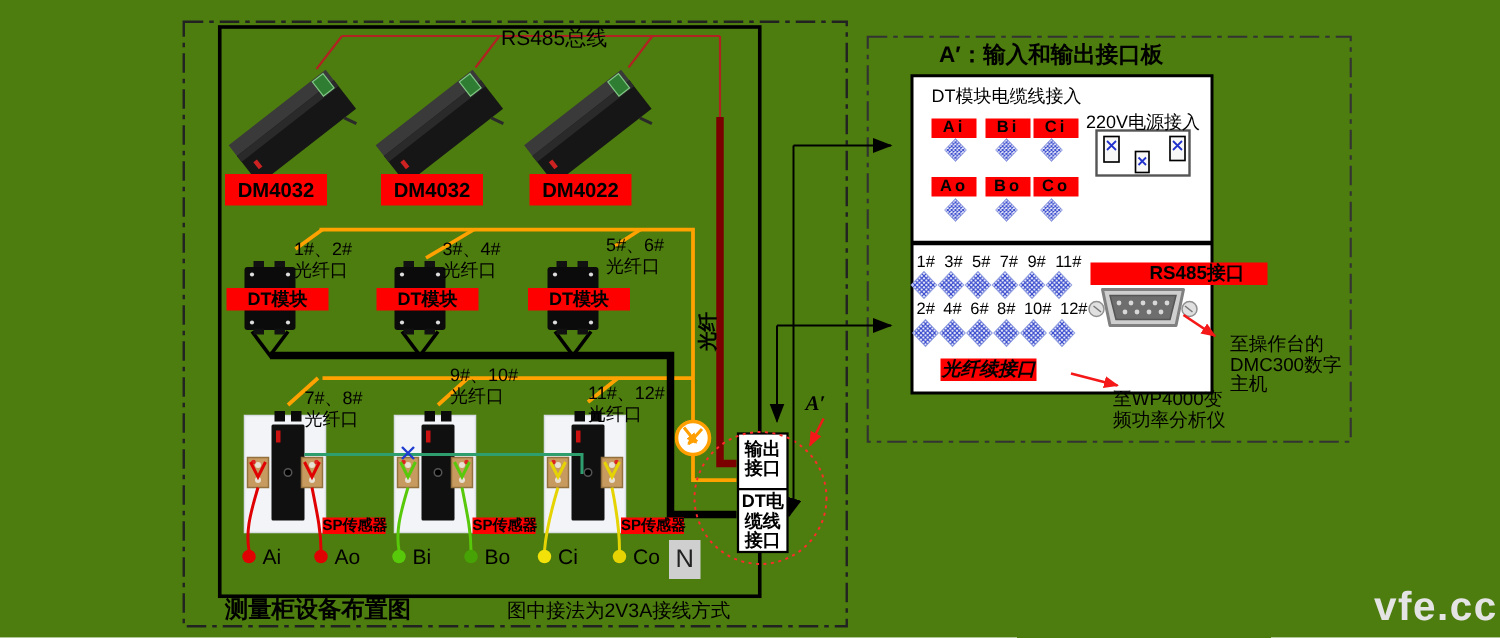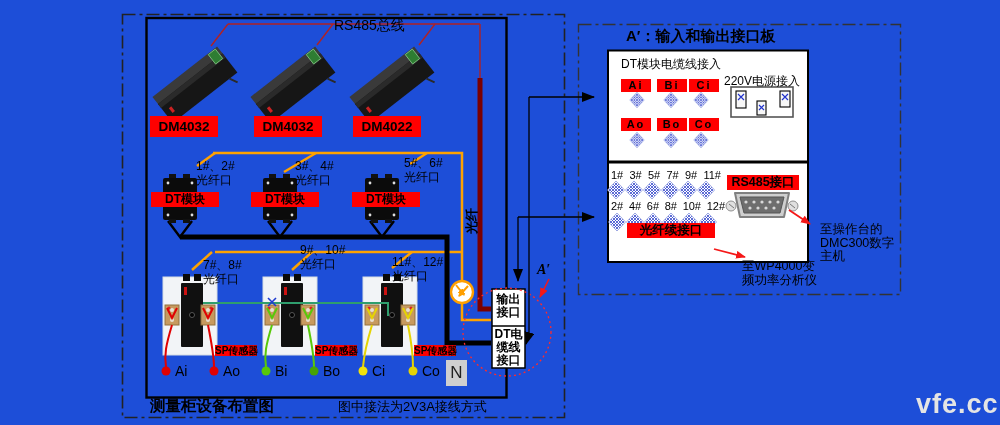--- a/index.html
+++ b/index.html
@@ -1,16 +1,16 @@
 <!DOCTYPE html>
 <html style="--label-red: #ff0000; --bus-red: #b22222; --rs485-maroon: #7b0000; --fiber-orange: #ffa200; --wire-green: #2f9e6e; --hatch-blue: #3346cc; --dashed-border: #222222; --watermark-gray: #e4e4e4;"><head>
 <meta charset="utf-8">
 <style>
   html,body{margin:0;padding:0;background:#fff;}
-  .stage{position:relative;width:1000px;height:425px;background:#1d4ed8;overflow:hidden;
+  .stage{position:relative;width:1000px;height:425px;background:#4d7c0f;overflow:hidden;
          font-family:"Liberation Sans", sans-serif;color:#000;}
   .stage svg.wires{position:absolute;left:0;top:0;}
   .rlabel{position:absolute;background:var(--label-red,#ff0000);color:#000;font-weight:bold;
           text-align:center;white-space:nowrap;}
   .rlabel-lg{width:68px;height:21px;line-height:21px;font-size:13.5px;}
   .rlabel-dt{width:68px;height:15px;line-height:15px;font-size:12px;}
   .rlabel-sm{width:42px;height:11px;line-height:11px;font-size:10px;margin-left:44px;}
   .rlabel-ch{width:30px;height:13px;line-height:13px;font-size:11px;letter-spacing:2px;}
   .rlabel-port{height:15px;line-height:15px;font-size:12.5px;}
   .plabel{position:absolute;font-size:12px;line-height:13.5px;white-space:nowrap;}
@@ -387,22 +387,22 @@
 </div>
 <div class="fiber-num-row" style="left:611px;top:200px;width:114px;">
   <span>2#</span>
   <span>4#</span>
   <span>6#</span>
   <span>8#</span>
   <span>10#</span>
   <span>12#</span>
 </div>
 
-<div class="rlabel rlabel-port" style="left:727px;top:175px;width:72px;">RS485接口</div>
-<div class="rlabel rlabel-port" style="left:627px;top:223px;width:88px;">光纤续接口</div>
+<div class="rlabel rlabel-port" style="left:727px;top:175px;width:94px;padding-left:24px;">RS485接口</div>
+<div class="rlabel rlabel-port" style="left:627px;top:239px;width:64px;font-style:italic;">光纤续接口</div>
 
 <div class="dest-text preline" style="left:820px;top:223px;">至操作台的
 DMC300数字
 主机</div>
 <div class="dest-text preline" style="left:742px;top:260px;">至WP4000变
 频功率分析仪</div>
 
 <div class="watermark">vfe.cc</div>
 
 </div>

